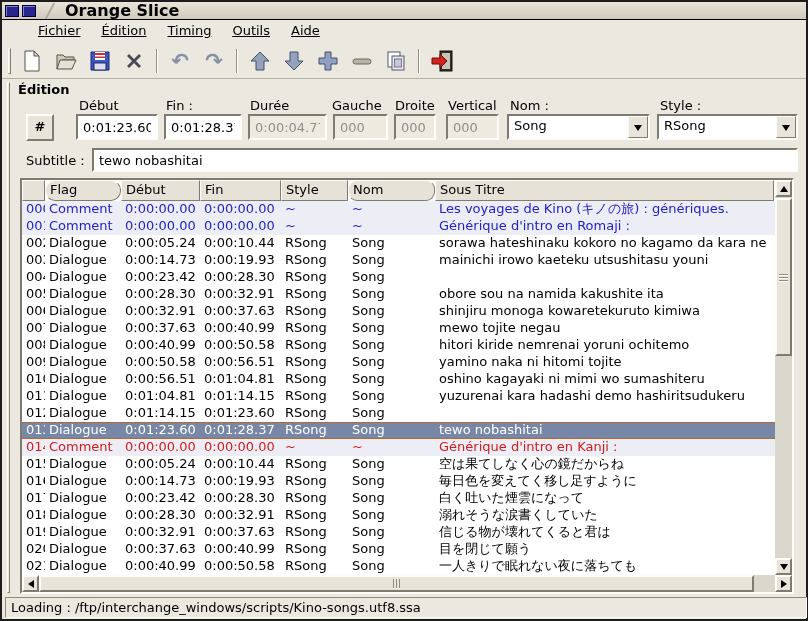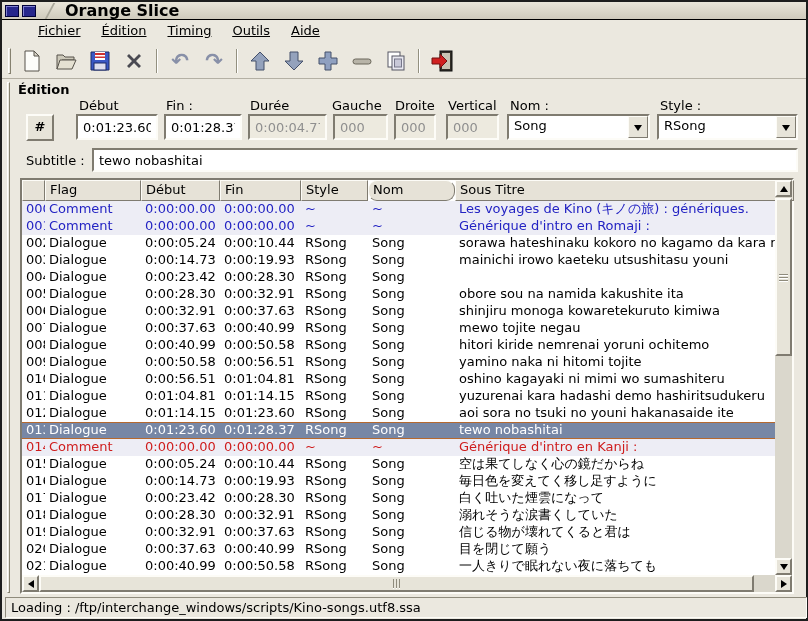--- a/index.html
+++ b/index.html
@@ -54,21 +54,21 @@
   .tri-down { width:0; height:0; border:4px solid transparent; border-top:6px solid #000; margin-top:5px; }
   
   .table-frame { position:absolute; left:18px; top:176px; width:774px; height:416px;
     background:#fff; border:2px solid; border-color:#7f7b70 #fdfcf7 #fdfcf7 #7f7b70; }
   .thead { display:flex; height:21px; }
   .hcell { background:#e6e2d7; border:1px solid; border-color:#fdfcf7 #7f7b70 #7f7b70 #fdfcf7;
     padding:1px 4px; overflow:hidden; white-space:nowrap; flex:none; }
   .tbody { position:absolute; left:0; top:21px; width:755px; height:374px; overflow:hidden; }
   .trow { display:flex; height:17px; line-height:16px; font-size:13px; }
   .tcell { padding:0 4px; overflow:hidden; white-space:nowrap; flex:none; }
-  .c0{width:23px;} .c1{width:96px;} .c2{width:79px;} .c3{width:81px;}
+  .c0{width:23px;} .c1{width:76px;border-radius:10px;} .c2{width:79px;} .c3{width:81px;}
   .c4{width:67px;} .c5{width:87px;border-radius:9px;} .c6{width:339px;}
   .tint { background:#ededf5; }
   .comment-blue { color:#2323c3; }
   .comment-red { color:#cf1d1d; }
   .sel { background:#7787a5; color:#fff !important;
     border-top:1px solid #b5692f; border-bottom:1px solid #b5692f; line-height:14px; }
   .sel .tcell { color:#fff; }
   
   .vsb { position:absolute; right:0; top:0; width:17px; height:395px; background:#dad7cc; }
   .hsb { position:absolute; left:0; bottom:0; width:770px; height:17px; background:#dad7cc; }
@@ -353,21 +353,20 @@
           <div class="tcell c5">Song</div>
           <div class="tcell c6">yuzurenai kara hadashi demo hashiritsudukeru</div>
         </div>
         <div class="trow">
           <div class="tcell c0">012</div>
           <div class="tcell c1">Dialogue</div>
           <div class="tcell c2">0:01:14.15</div>
           <div class="tcell c3">0:01:23.60</div>
           <div class="tcell c4">RSong</div>
           <div class="tcell c5">Song</div>
-          <div class="tcell c6">aoi sora no tsuki no youni hakanasaide ite</div>
         </div>
         <div class="trow sel">
           <div class="tcell c0">013</div>
           <div class="tcell c1">Dialogue</div>
           <div class="tcell c2">0:01:23.60</div>
           <div class="tcell c3">0:01:28.37</div>
           <div class="tcell c4">RSong</div>
           <div class="tcell c5">Song</div>
           <div class="tcell c6">tewo nobashitai</div>
         </div>

